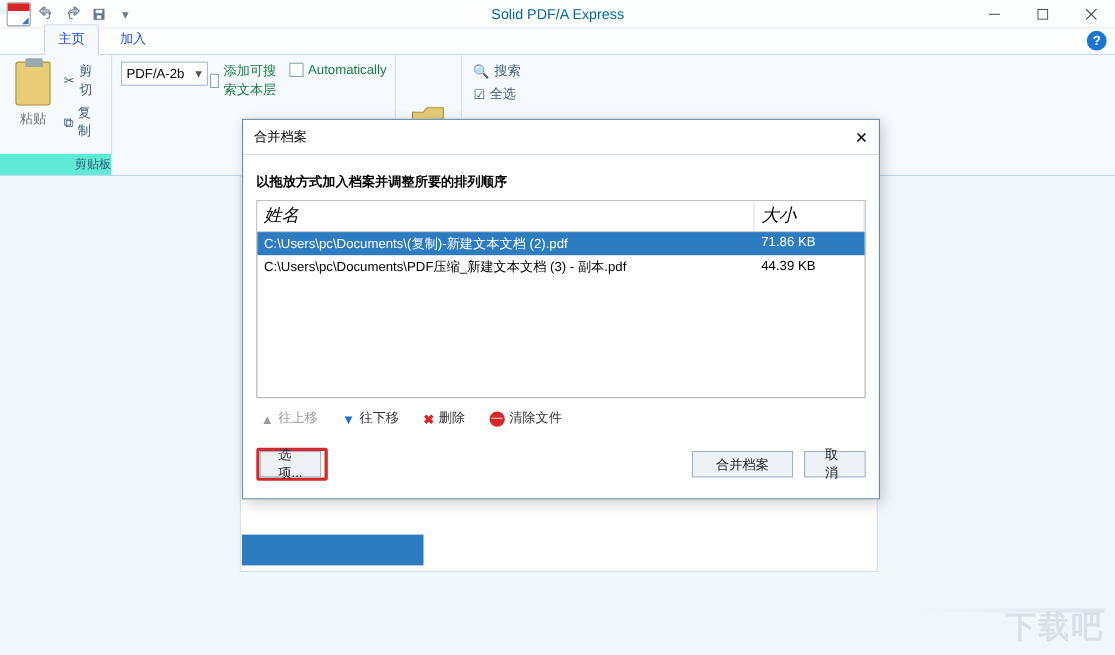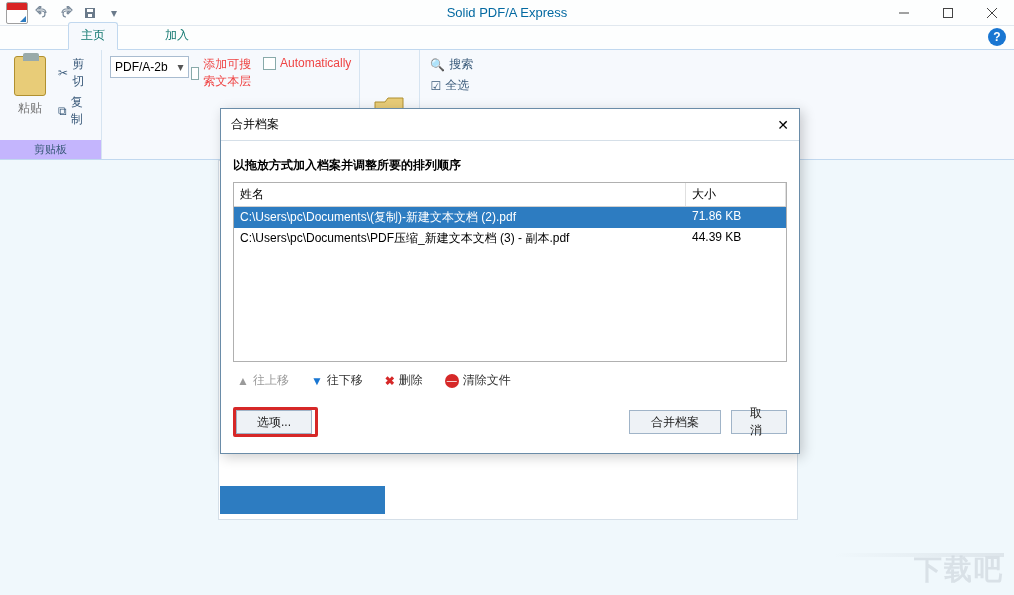--- a/index.html
+++ b/index.html
@@ -10,55 +10,55 @@
 .titlebar-left { display: flex; align-items: center; gap: 4px; padding-left: 6px; }
 .app-icon { width: 22px; height: 22px; background: linear-gradient(to bottom, #d92525 0%, #d92525 35%, #fff 35%, #fff 100%); border: 1px solid #a0a0a0; border-radius: 2px; position: relative; }
 .app-icon::after { content:""; position:absolute; bottom:1px; right:1px; width:0; height:0; border-left:6px solid transparent; border-bottom:6px solid #2d7cc1; }
 .qat-btn { width: 20px; height: 20px; display:flex; align-items:center; justify-content:center; color:#6a7a8a; }
 .title-center { position:absolute; left:0; right:0; text-align:center; color:#0369a1; pointer-events:none; font-size: 13px; }
 .win-controls { margin-left:auto; display:flex; }
 .win-btn { width: 44px; height: 26px; display:flex; align-items:center; justify-content:center; color:#5a5a5a; }
 
 
 .ribbon-tabs { height: 24px; background: #fdfefe; display:flex; align-items:flex-end; padding-left: 40px; border-bottom: 1px solid #c1d8ef; gap:6px; position:relative; }
-.ribbon-tab { padding: 4px 12px 5px; color:#0f766e; border:1px solid transparent; border-bottom:none; border-radius: 3px 3px 0 0; margin-left: 28px; }
+.ribbon-tab { padding: 4px 12px 5px; color:#1d4ed8; border:1px solid transparent; border-bottom:none; border-radius: 3px 3px 0 0; }
 .ribbon-tab.active { background:#f6f9fd; border-color:#c1d8ef; border-bottom: 1px solid #f6f9fd; margin-bottom:-1px; }
 .help-btn { position:absolute; right:8px; top:2px; width:18px; height:18px; border-radius:50%; background:#1976d2; color:#fff; display:flex; align-items:center; justify-content:center; font-weight:bold; }
 
 
 .ribbon-body { height: 110px; background:#f6f9fd; border-bottom: 1px solid #c1d8ef; display:flex; }
 .ribbon-group { border-right: 1px solid #d6e4f1; display:flex; flex-direction:column; }
-.group-label { text-align:center; font-size:11px; color:#3a5a7a; padding:2px 0; background:#c4b5fd; }
+.group-label { text-align:right; font-size:11px; color:#3a5a7a; padding:2px 0; background:#5eead4; }
 .group-content { flex:1; display:flex; align-items:flex-start; padding: 6px 8px 2px; gap:6px; }
 .paste-block { width:48px; text-align:center; }
 .paste-icon { width:32px; height:40px; margin:0 auto; background:#e8cc78; border:1px solid #b09030; border-radius:3px; position:relative; }
 .paste-icon::after { content:""; position:absolute; top:-4px; left:8px; width:16px; height:8px; background:#9aa; border-radius:2px 2px 0 0; }
 .small-btns { display:flex; flex-direction:column; gap:4px; }
 .small-btn { display:flex; align-items:center; gap:4px; color:#3a5a7a; }
 .combo { width:120px; height:22px; border:1px solid #a9bcd0; background:#fff; display:flex; align-items:center; padding:0 4px; margin-bottom:6px; position:relative; }
 .combo::after { content:"▾"; position:absolute; right:4px; color:#555; }
-.chk { display:flex; align-items:center; gap:4px; color:#ef4444; margin-bottom:4px; }
+.chk { display:flex; align-items:center; gap:4px; color:#15803d; margin-bottom:4px; }
 .chk-box { width:13px; height:13px; border:1px solid #8aa; background:#fff; }
 .big-action { width:36px; height:36px; display:flex; align-items:center; justify-content:center; }
 .search-group { padding:6px 10px; display:flex; flex-direction:column; gap:4px; }
 .blue-strip { position:absolute; top:160px; left:220px; width:800px; height:360px; background:#fff; border:1px solid #d5dfe8; }
 .blue-bar { position:absolute; left:220px; top:486px; width:165px; height:28px; background:#2d7cc1; }
 
 
 .dialog { position:absolute; top:108px; left:220px; width:580px; background:#fff; border:1px solid #6a8ca8; box-shadow: 3px 3px 12px rgba(0,0,0,0.2); }
 .dlg-title { height:32px; display:flex; align-items:center; padding:0 10px; border-bottom:1px solid #d5dfe8; }
 .dlg-close { margin-left:auto; font-size:14px; }
 .dlg-body { padding: 10px 12px 2px; }
 .add-row { display:flex; align-items:center; gap:6px; margin-bottom:10px; }
 .add-icon { width:16px; height:18px; background:#fff; border:1px solid #6a8ca8; position:relative; }
 .add-icon::after { content:"+"; color:#2a8a2a; font-weight:bold; position:absolute; right:-3px; bottom:-3px; font-size:12px; }
 .dlg-heading { font-weight:bold; margin: 6px 0 8px; }
 .table-wrap { border:1px solid #b0b0b0; height:180px; background:#fff; }
 .thead { display:flex; background:#fff; border-bottom:1px solid #d0d0d0; }
-.th { padding:3px 6px; font-size:12px; border-right:1px solid #e0e0e0; }
+.th { padding:3px 6px; font-size:16px; border-right:1px solid #e0e0e0;font-style:italic; }
 .th-name { flex:1; }
 .th-size { width:100px; }
 .trow { display:flex; font-family:"SimSun","NSimSun",monospace; font-size:12px; }
 .td-name { flex:1; padding:2px 6px; white-space:nowrap; overflow:hidden; }
 .td-size { width:100px; padding:2px 6px; }
 .trow.selected { background:#2d7cc1; color:#fff; }
 .action-row { display:flex; gap:22px; padding:10px 4px 6px; align-items:center; }
 .action-item { display:flex; align-items:center; gap:4px; color:#333; }
 .action-item.disabled { color:#9a9a9a; }
 .arrow-up { color:#9a9a9a; }
@@ -230,21 +230,21 @@
         </div>
       <div class="action-item">
           <span class="clear-c">—</span>
           <span>清除文件</span>
         </div>
     </div>
   </div>
 
   <div class="dlg-footer">
     <div class="highlight-box">
-      <div class="btn" style="width:76px">选项...</div>
+      <div class="btn" style="width:56px">选项...</div>
     </div>
     <div style="flex:1"></div>
     <div class="btn" style="width:92px">合并档案</div>
     <div class="btn" style="width:56px">取消</div>
   </div>
 </div>
 
 <div class="watermark-line"></div>
 <div class="watermark">下载吧</div>
 

